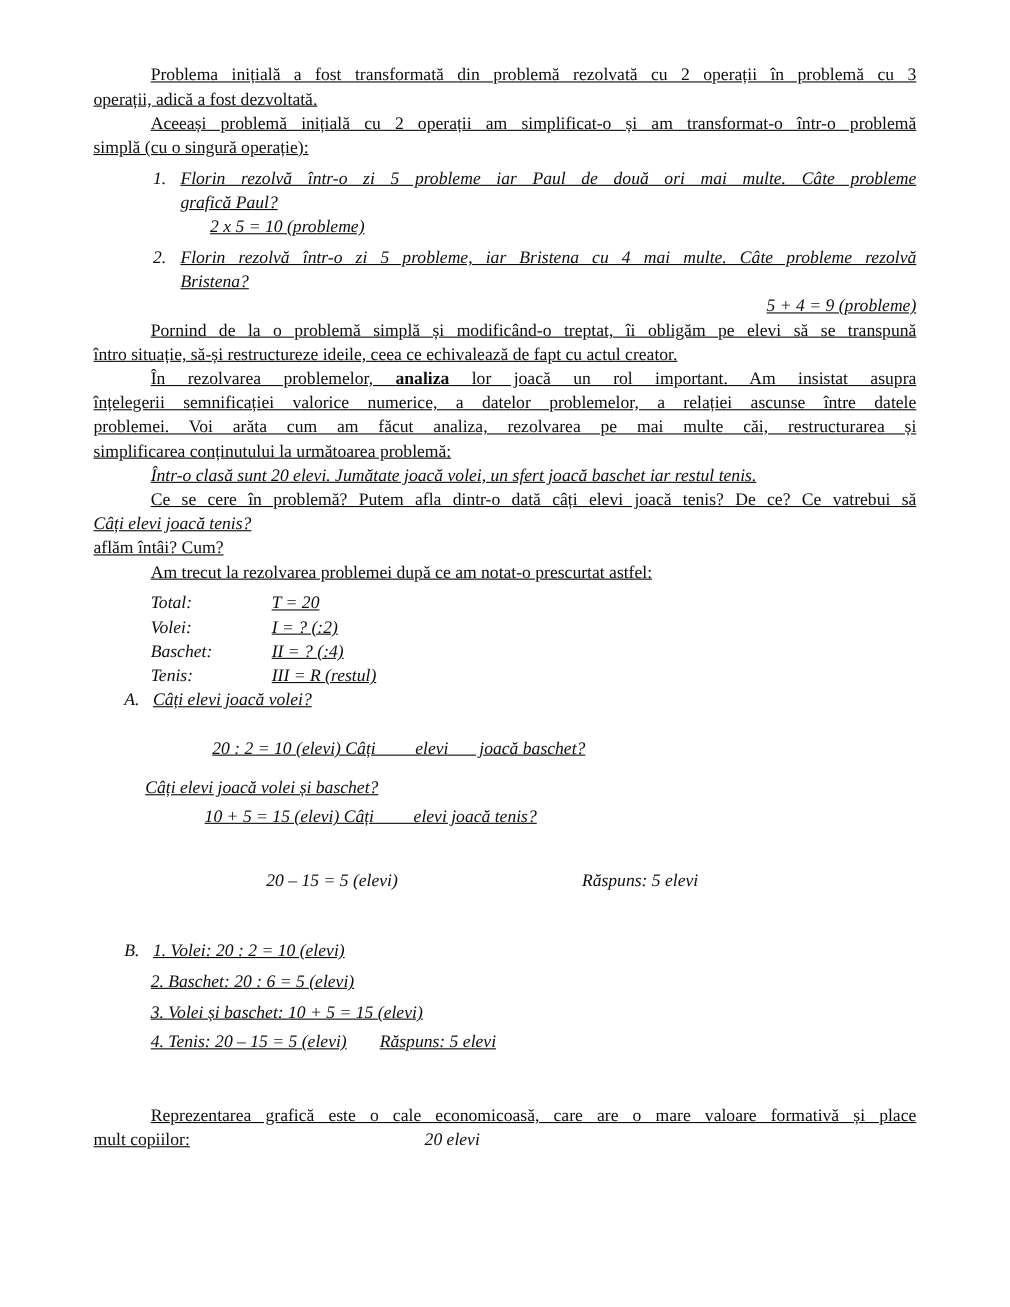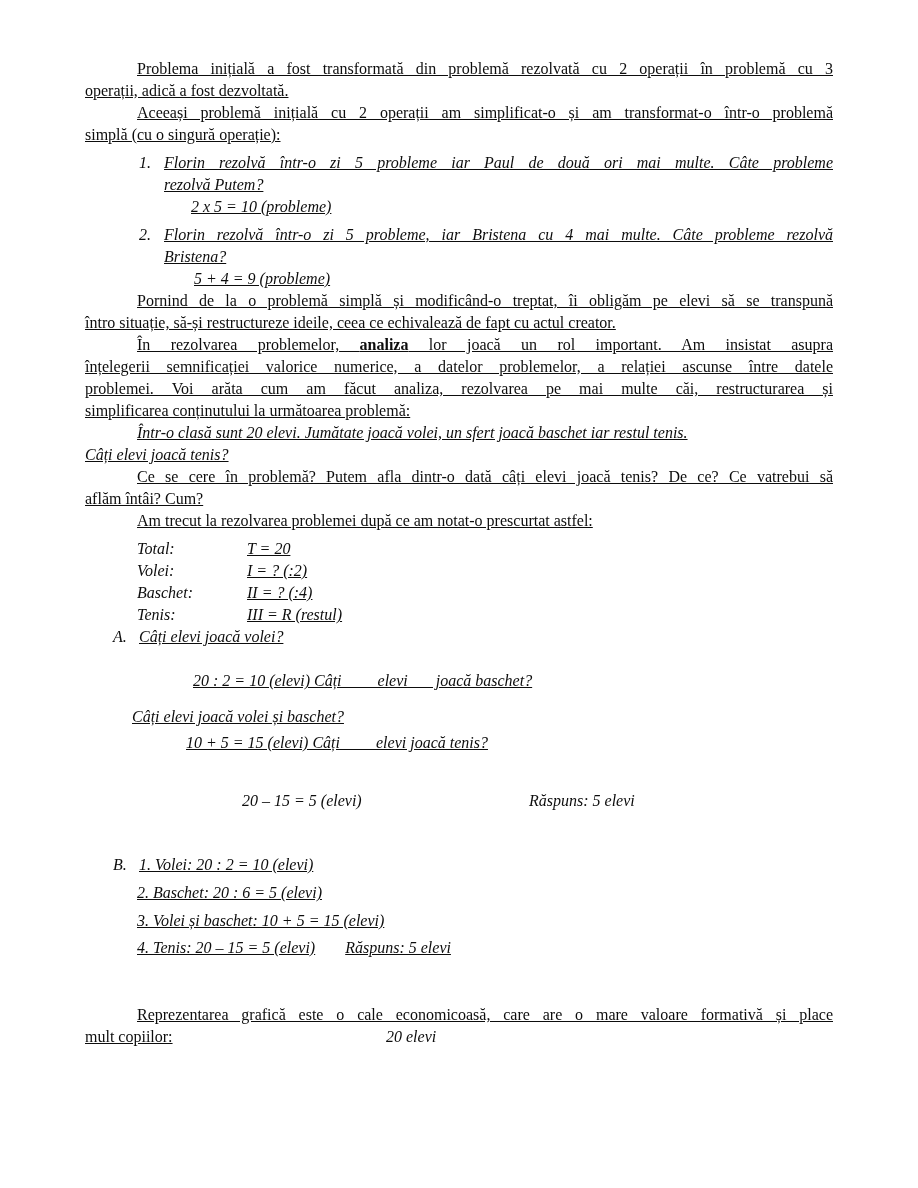--- a/index.html
+++ b/index.html
@@ -23,21 +23,21 @@
   .pre { white-space: pre; }
   
   .li { margin-left: 79px; }
   .li .mk { position: absolute; left: -25px; top: 0; }
   
   .sec { margin-left: 54px; }
   .sec .mk { position: absolute; left: -26px; top: 0; }
   .bsub { margin-left: 52px; }
   
   .eq1 { margin-left: 106px; }
-  .eq2 { margin-left: 109px; }
+  .eq2 { margin-left: 109px; text-align: right; }
   .eqa { margin-left: 108px; }
   .q2  { margin-left: 47px; }
   .eqa3 { margin-left: 101px; }
   
   .note { margin-left: 52px; }
   .note .lab { display: inline-block; width: 110px; }
   
   .mt6 { margin-top: 6px; }
   .mt8 { margin-top: 8px; }
   .mt14 { margin-top: 14px; }
@@ -61,43 +61,43 @@
 
   <div class="ln j ind">Problema inițială a fost transformată din problemă rezolvată cu 2 operații în problemă cu 3</div>
   <div class="ln">operații, adică a fost dezvoltată.</div>
 
   <div class="ln j ind">Aceeași problemă inițială cu 2 operații am simplificat-o și am transformat-o într-o problemă</div>
   <div class="ln">simplă (cu o singură operație):</div>
 
   <div class="ln j it li mt6">
     <span class="mk">1.</span><span>Florin rezolvă într-o zi 5 probleme iar Paul de două ori mai multe. Câte probleme</span>
   </div>
-  <div class="ln it li">rezolvă Putem?</div>
+  <div class="ln it li">grafică Paul?</div>
   <div class="ln it eq1">2 x 5 = 10 (probleme)</div>
 
   <div class="ln j it li mt6">
     <span class="mk">2.</span><span>Florin rezolvă într-o zi 5 probleme, iar Bristena cu 4 mai multe. Câte probleme rezolvă</span>
   </div>
   <div class="ln it li">Bristena?</div>
   <div class="ln it eq2">5 + 4 = 9 (probleme)</div>
 
   <div class="ln j ind">Pornind de la o problemă simplă și modificând-o treptat, îi obligăm pe elevi să se transpună</div>
   <div class="ln">întro situație, să-și restructureze ideile, ceea ce echivalează de fapt cu actul creator.</div>
 
   <div class="ln j ind">
     <span>În rezolvarea problemelor, </span><span class="b">analiza</span><span> lor joacă un rol important. Am insistat asupra</span>
   </div>
   <div class="ln j">înțelegerii semnificației valorice numerice, a datelor problemelor, a relației ascunse între datele</div>
   <div class="ln j">problemei. Voi arăta cum am făcut analiza, rezolvarea pe mai multe căi, restructurarea și</div>
   <div class="ln">simplificarea conținutului la următoarea problemă:</div>
 
   <div class="ln it ind">Într-o clasă sunt 20 elevi. Jumătate joacă volei, un sfert joacă baschet iar restul tenis.</div>
+  <div class="ln j ind">Ce se cere în problemă? Putem afla dintr-o dată câți elevi joacă tenis? De ce? Ce vatrebui  să</div>
+
   <div class="ln it">Câți elevi joacă tenis?</div>
-
-  <div class="ln j ind">Ce se cere în problemă? Putem afla dintr-o dată câți elevi joacă tenis? De ce? Ce vatrebui  să</div>
   <div class="ln">aflăm întâi? Cum?</div>
 
   <div class="ln ind">Am trecut la rezolvarea problemei după ce am notat-o prescurtat astfel:</div>
 
   <div class="ln it note mt6">
     <span class="lab">Total:</span><span>T = 20</span>
   </div>
   <div class="ln it note">
     <span class="lab">Volei:</span><span>I = ? (:2)</span>
   </div>

